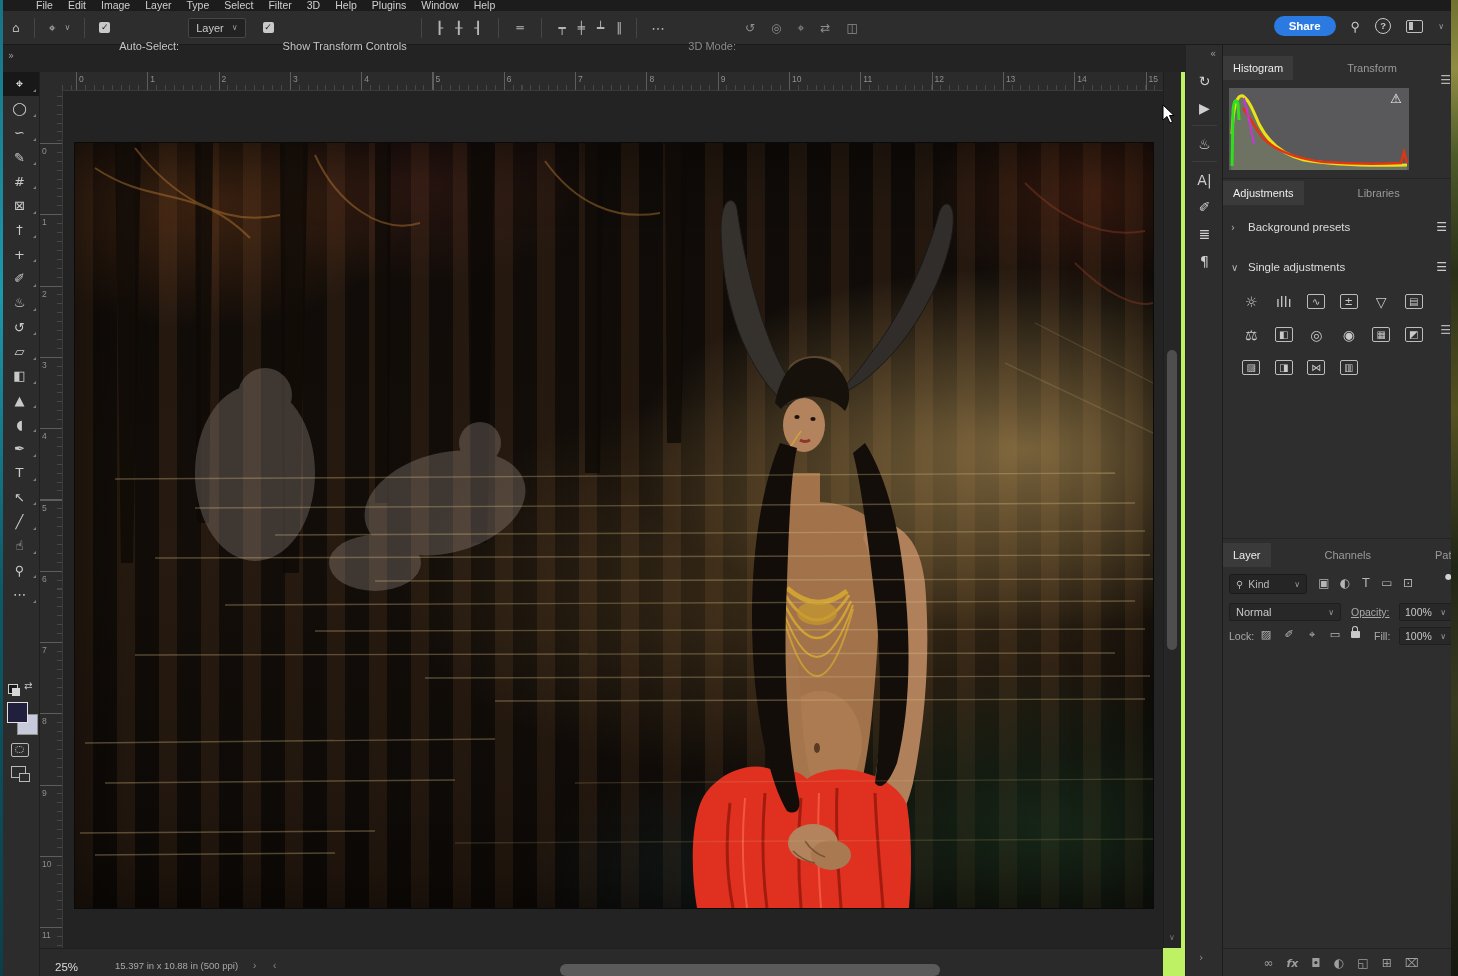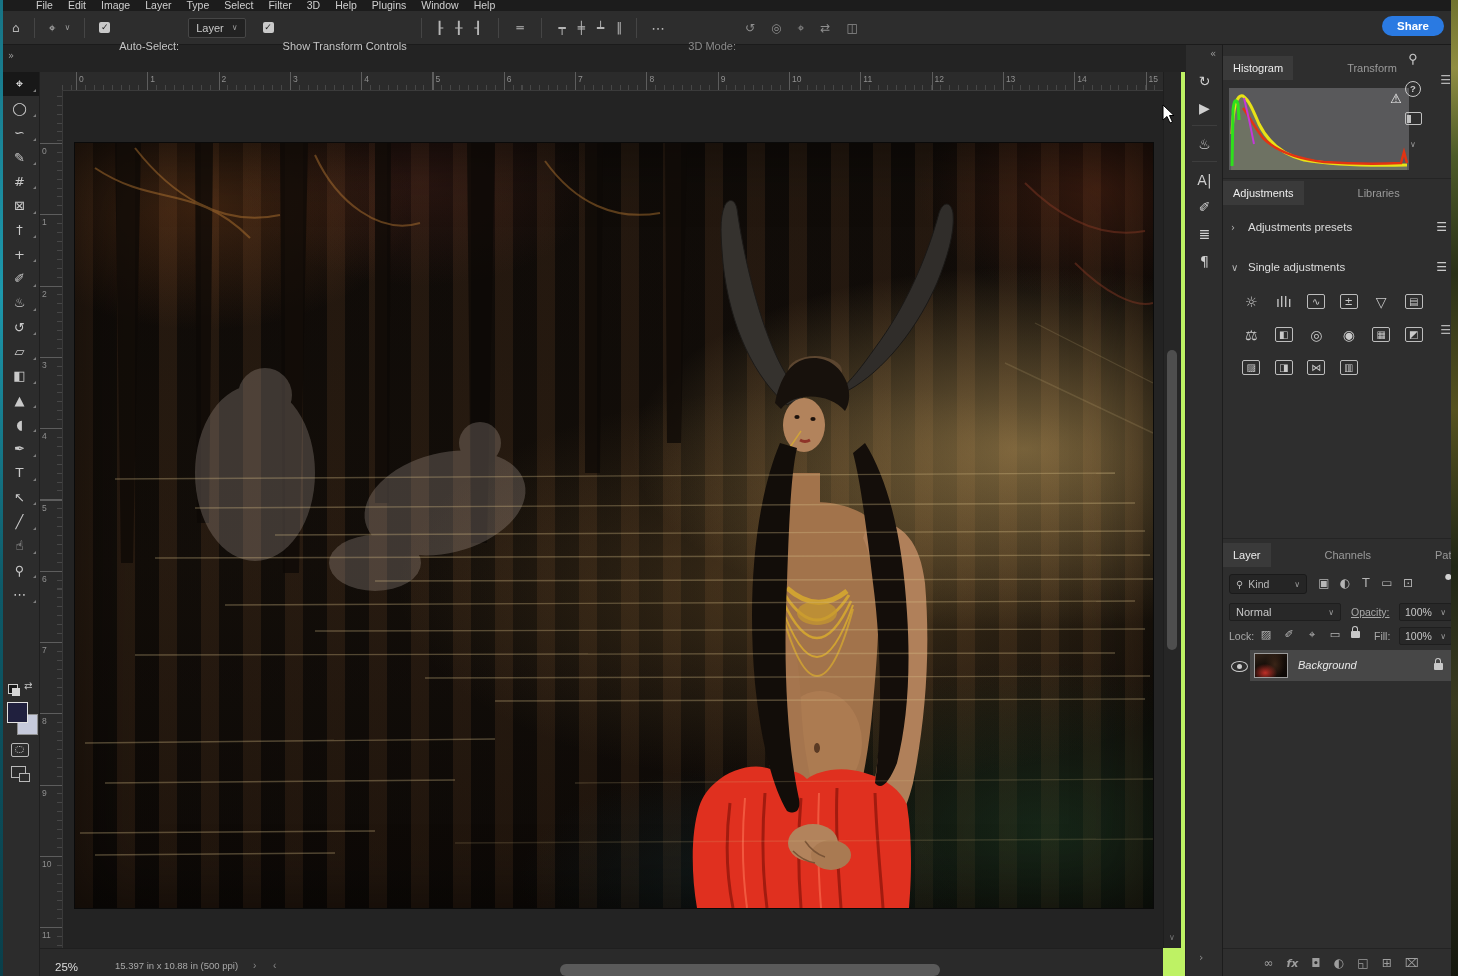--- a/index.html
+++ b/index.html
@@ -29,21 +29,21 @@
   .vsep{width:1px;height:20px;background:#454545;margin:0 5px;flex:none;}
   .obi{color:#b5b5b5;font-size:12px;flex:none;}
   .obi.dim{color:#8f8f8f;}
   .chk{width:11px;height:11px;background:#c9c9c9;border-radius:2px;color:#222;font-size:9px;
     line-height:11px;text-align:center;font-weight:bold;flex:none;}
   .oblabel{font-size:11px;color:#c5c5c5;white-space:nowrap;margin-top:36px;}
   .oblabel.dim{color:#8a8a8a;}
   .dropbox{background:#222;border:1px solid #464646;border-radius:2px;color:#c9c9c9;font-size:11px;
     padding:1px 7px;display:flex;gap:8px;align-items:center;height:16px;white-space:nowrap;}
   .chev{font-size:8px;color:#9a9a9a;}
-  #obar-right{position:absolute;right:14px;top:5px;display:flex;align-items:center;gap:15px;flex-direction:column;}
+  #obar-right{position:absolute;right:14px;top:5px;display:flex;align-items:center;gap:15px;}
   #share-btn{background:#2a7ae2;color:#fff;font-size:11.5px;font-weight:bold;padding:4px 15px;border-radius:13px;}
   .tr-icon{color:#c8c8c8;font-size:13px;}
   #help-icon{width:14px;height:14px;border:1.3px solid #c8c8c8;border-radius:50%;color:#c8c8c8;
     font-size:9.5px;line-height:14px;text-align:center;font-weight:bold;}
   #ws-icon{width:15px;height:11px;border:1.4px solid #c0c0c0;border-radius:2px;position:relative;}
   #ws-icon::after{content:'';position:absolute;left:1.5px;top:1.5px;bottom:1.5px;width:4px;background:#c0c0c0;}
 
   
   #tabbar{position:absolute;left:0;top:45px;width:1185px;height:27px;background:#232323;z-index:20;}
   #tab-chevrons{position:absolute;left:8px;top:5px;color:#9a9a9a;font-size:10px;}
@@ -512,21 +512,21 @@
     </div>
     <div class="pdiv" style="top:133px;"></div>
 
     <div class="ptabs" id="adj-tabs">
       <span class="ptab active">Adjustments</span>
       <span class="ptab">Libraries</span>
       <span class="pmenu g" style="top:142px;">☰</span>
     </div>
     <div class="adjrow" style="top:172px;">
       <span class="rowchev g">›</span>
-      <span>Adjustments presets</span>
+      <span>Background presets</span>
       <span class="listicon g">☰</span>
     </div>
     <div class="adjrow" style="top:212px;">
       <span class="rowchev g">∨</span>
       <span>Single adjustments</span>
       <span class="listicon g">☰</span>
     </div>
     <div id="adj-grid">
         <span class="adj g">☼</span>
         <span class="adj g">ıllı</span>
@@ -600,28 +600,20 @@
         <span class="lfi g">▨</span>
         <span class="lfi g">✐</span>
         <span class="lfi g">⌖</span>
         <span class="lfi g">▭</span>
         <span class="lockshape"></span>
       </div>
     <span class="plabel" id="fill-label">Fill:</span>
     <div class="valbox" id="fill-box">
       <span>100%</span>
       <span class="chev g">∨</span>
-    </div>
-    <div id="layer-row">
-      <span class="eye"></span>
-      <div id="layer-sel">
-        <div id="layer-thumb"></div>
-        <span id="layer-name">Background</span>
-        <span class="lockshape" id="layer-lock"></span>
-      </div>
     </div>
     <div id="layers-bottom">
         <span class="g g">∞</span>
         <span class="g g fx">fx</span>
         <span class="g g">◘</span>
         <span class="g g">◐</span>
         <span class="g g">◱</span>
         <span class="g g">⊞</span>
         <span class="g g">⌧</span>
       </div>

